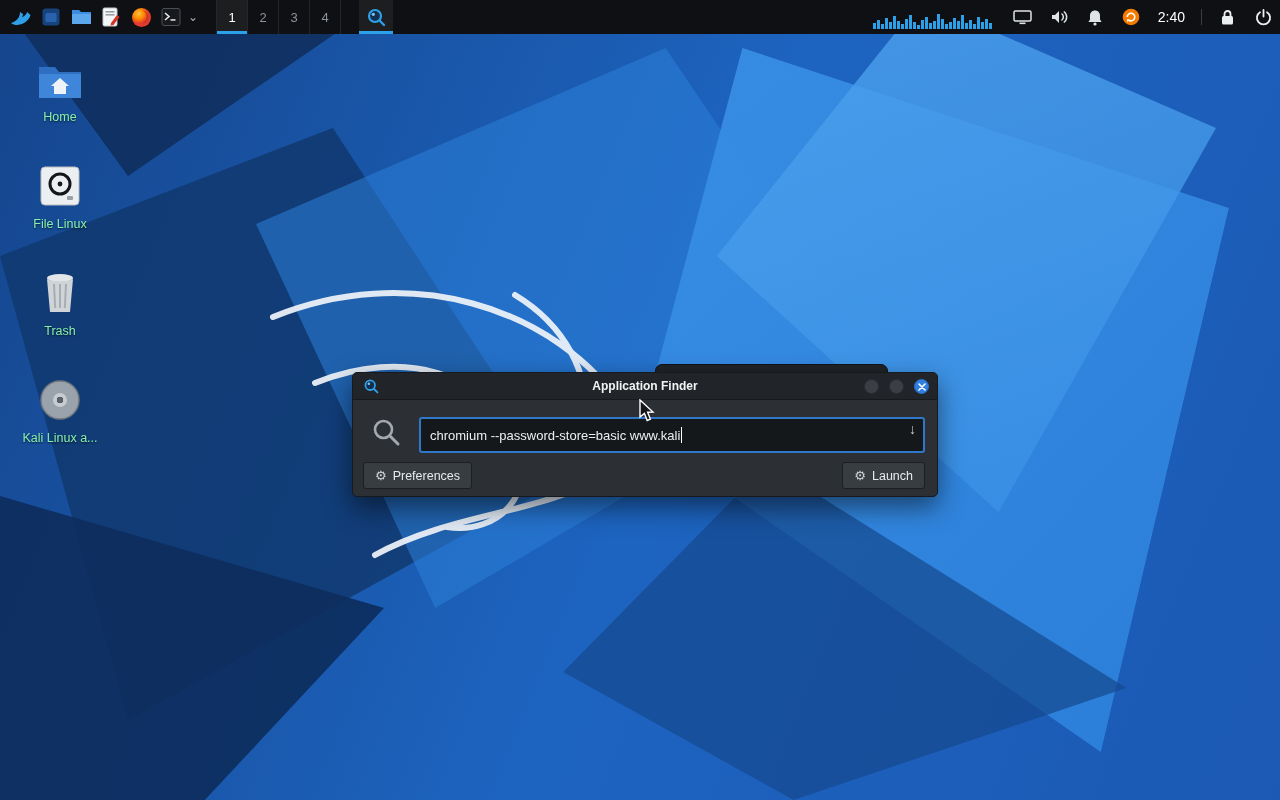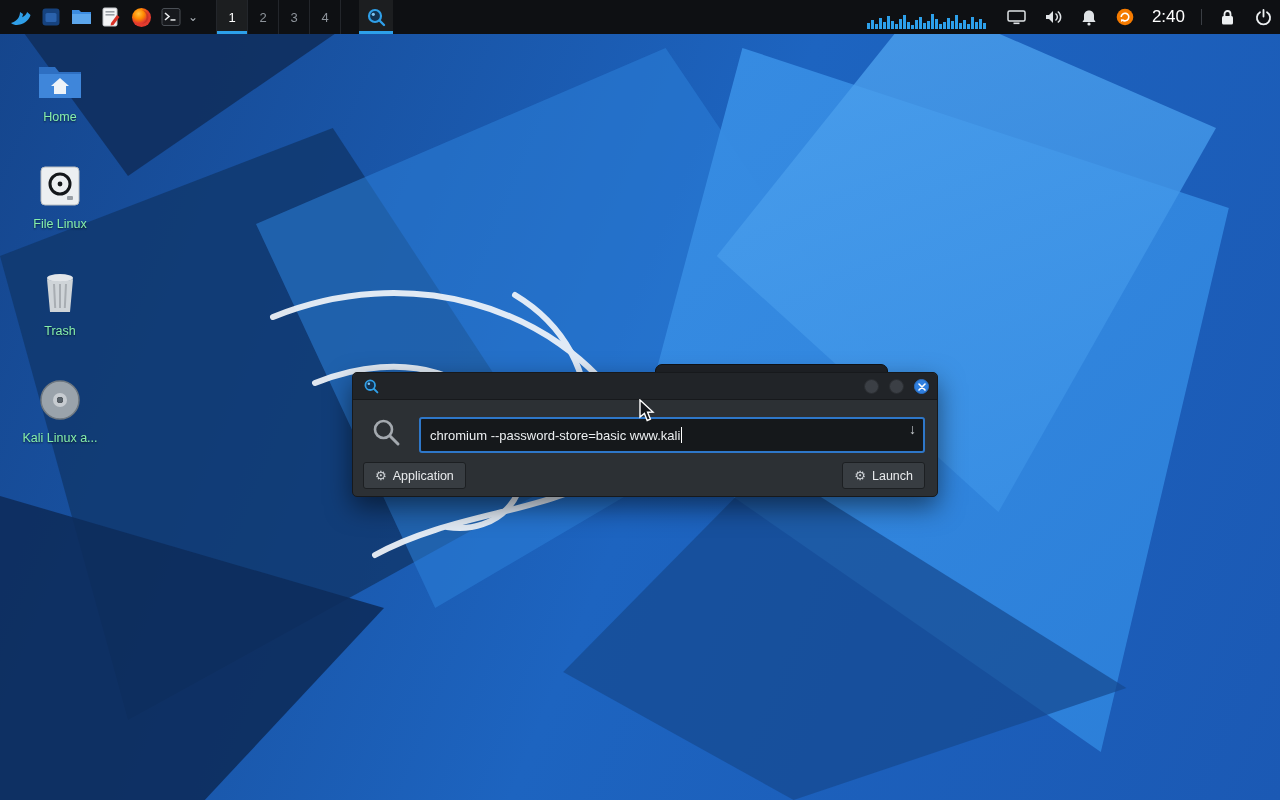--- a/index.html
+++ b/index.html
@@ -31,21 +31,21 @@
   .pager { display:flex; height:34px; margin-left:16px; border-left:1px solid #23262b; }
   .ws { width:31px; height:34px; display:flex; align-items:center; justify-content:center;
     font-size:13px; color:#8d939a; border-right:1px solid #23262b; cursor:pointer; }
   .ws.active { color:#ffffff; background:rgba(255,255,255,.06); box-shadow:inset 0 -3px 0 #2da0ea; }
   .task { width:34px; height:34px; margin-left:18px; display:flex; align-items:center; justify-content:center;
     background:rgba(255,255,255,.06); box-shadow:inset 0 -3px 0 #2da0ea; cursor:pointer; }
   .p-right { margin-left:auto; display:flex; align-items:center; height:100%; gap:14px; }
   .cpu { display:flex; align-items:flex-end; gap:1px; height:24px; margin-right:6px; cursor:pointer; }
   .cpu-bar { width:3px; background:#2da0ea; }
   .tray { display:flex; align-items:center; justify-content:center; width:22px; height:34px; cursor:pointer; }
-  .clock { font-size:17px; color:#ffffff; cursor:pointer; padding:0 2px; }
+  .clock { font-size:14px; color:#ffffff; cursor:pointer; padding:0 2px; }
   .sep { width:1px; height:16px; background:#3a3e44; }
 
   
   .dicons { position:absolute; left:8px; top:48px; z-index:2; width:104px; }
   .dicon { width:104px; height:107px; display:flex; flex-direction:column; align-items:center;
     cursor:pointer; }
   .dicon .art { height:52px; display:flex; align-items:flex-end; justify-content:center; }
   .dicon .lbl { margin-top:10px; font-size:12.5px; color:#86efac;
     text-shadow:0 1px 2px rgba(0,0,0,.65); text-align:center; max-width:100px;
     overflow:hidden; white-space:nowrap; text-overflow:ellipsis; }
@@ -304,20 +304,21 @@
 
   <div class="finder">
     <div class="titlebar">
       <div class="win-icon">
         <svg width="16" height="16" viewBox="0 0 20 20">
             <circle cx="9" cy="9" r="6" fill="#13314f" stroke="#2f9fe8" stroke-width="2.2"></circle>
             <line x1="13.5" y1="13.5" x2="18" y2="18" stroke="#2f9fe8" stroke-width="2.4" stroke-linecap="round"></line>
             <circle cx="7.3" cy="7.3" r="1.6" fill="#7cc3f2"></circle>
           </svg>
       </div>
+      <div class="title">Application Finder</div>
       <div class="controls">
         <div class="ctrl"></div>
         <div class="ctrl"></div>
         <div class="ctrl close">
           <svg width="8" height="8" viewBox="0 0 8 8">
               <path d="M1 1l6 6M7 1L1 7" stroke="#ffffff" stroke-width="1.6" stroke-linecap="round"></path>
             </svg>
         </div>
       </div>
     </div>
@@ -328,21 +329,21 @@
         </svg>
     </div>
     <div class="entry">
       <span class="entry-text">chromium --password-store=basic www.kali</span>
         <span class="caret"></span>
       <span class="combo">↓</span>
     </div>
     <div class="btn-row">
       <button class="btn">
         <span class="g">⚙</span>
-        <span>Application</span>
+        <span>Preferences</span>
       </button>
       <button class="btn">
         <span class="g">⚙</span>
         <span>Launch</span>
       </button>
     </div>
   </div>
 
   <svg class="cursor" width="18" height="24" viewBox="0 0 18 24">
     <path d="M2 1 L2 18 L6.4 14.4 L9.2 21.5 L12.4 20.2 L9.6 13.2 L15 13 Z" fill="#14161a" stroke="#ffffff" stroke-width="1.4"></path>

